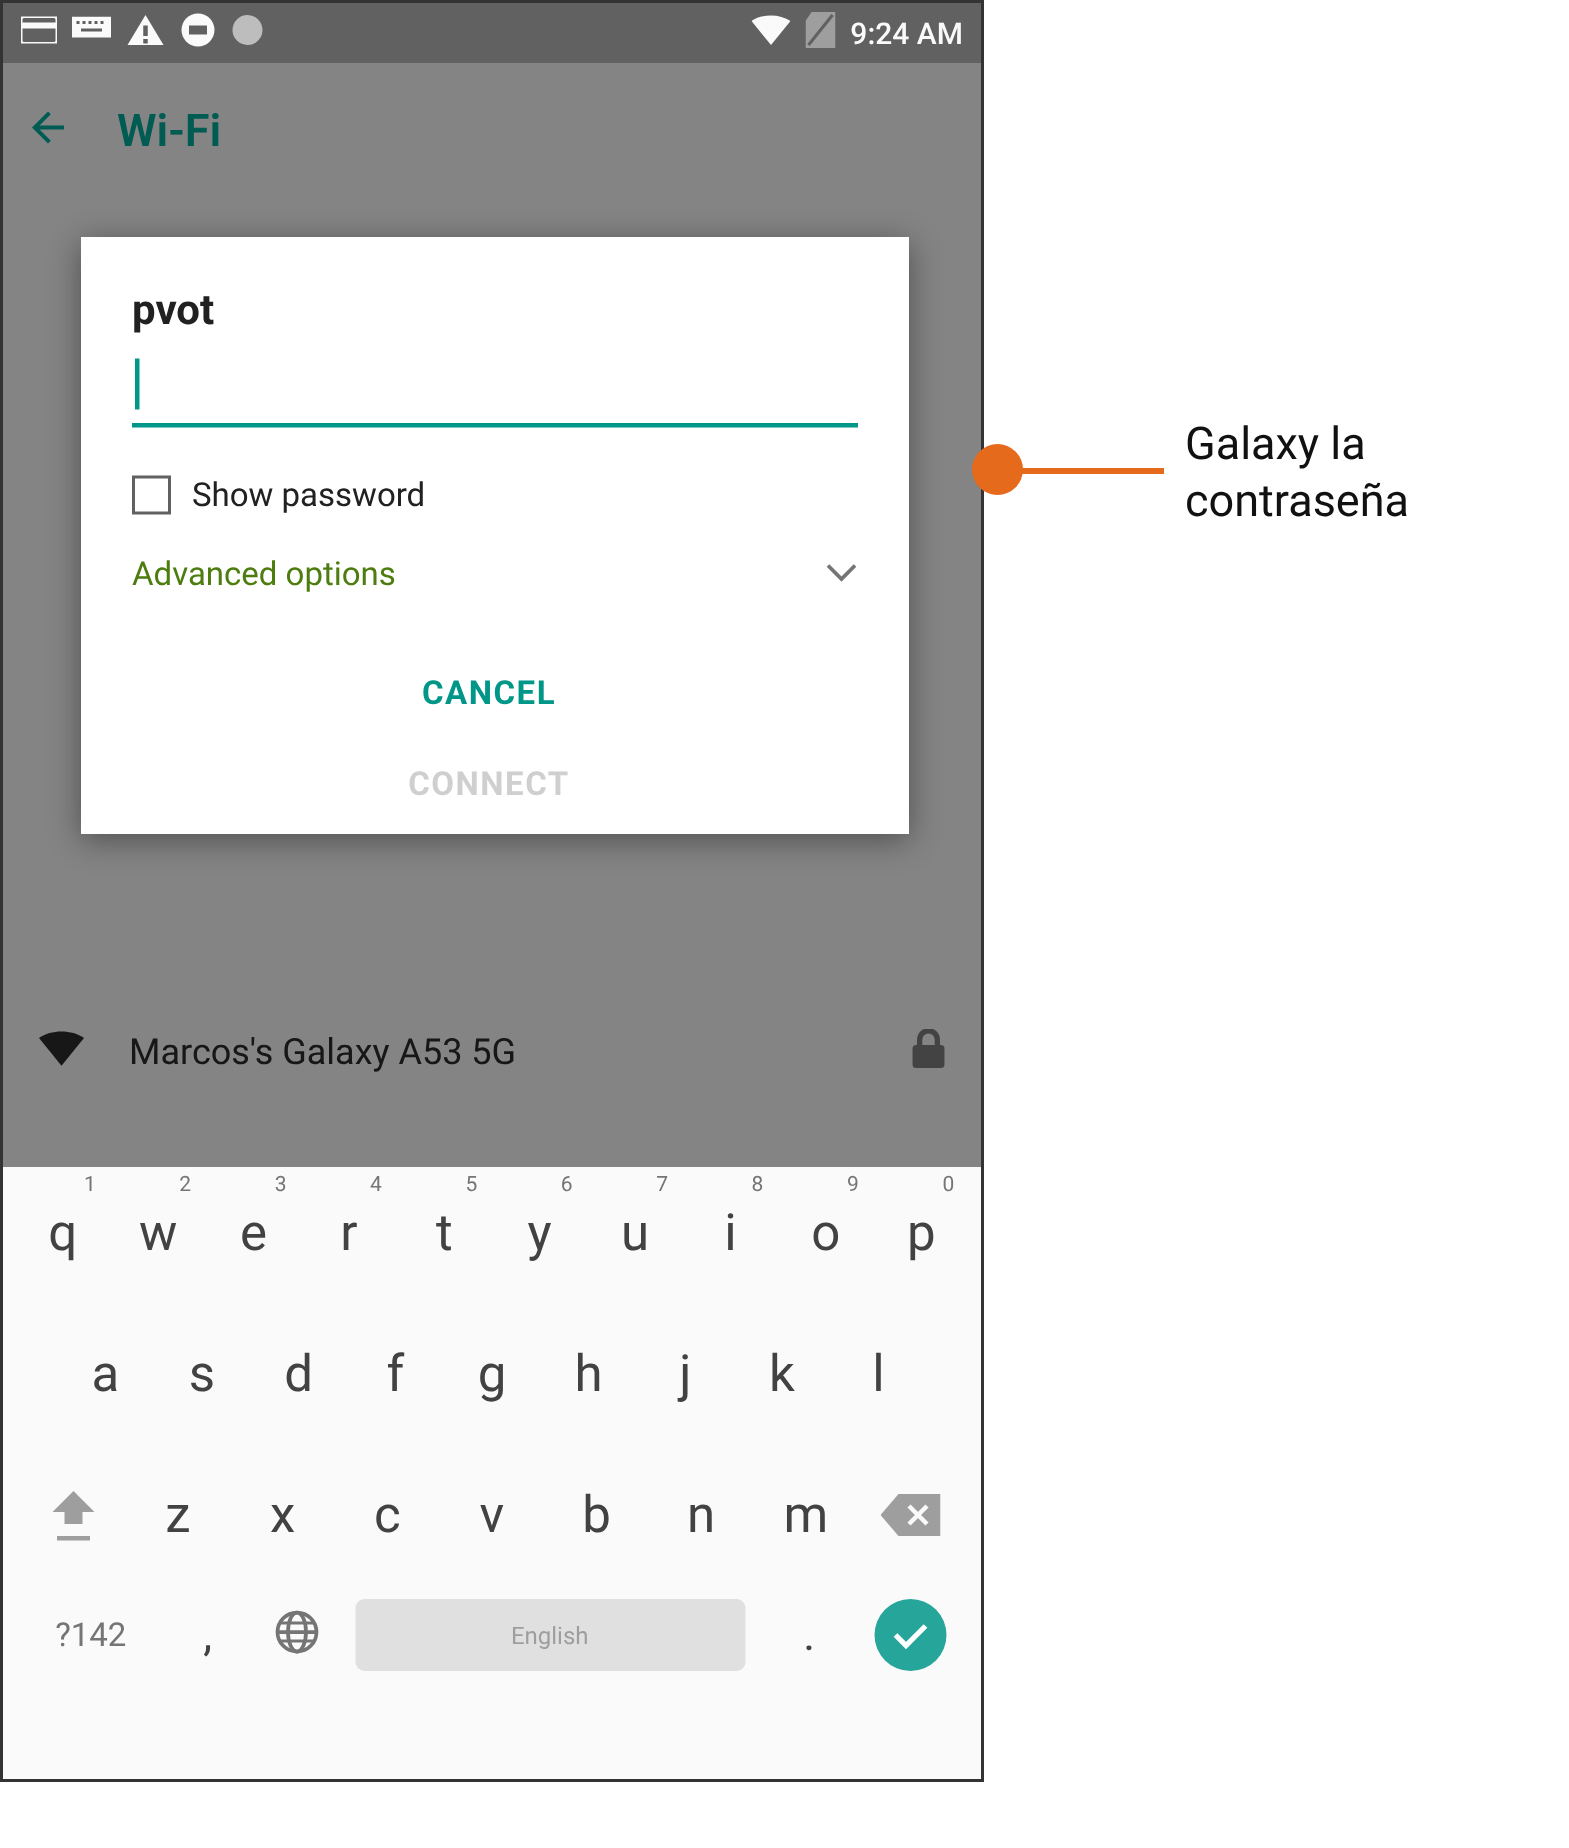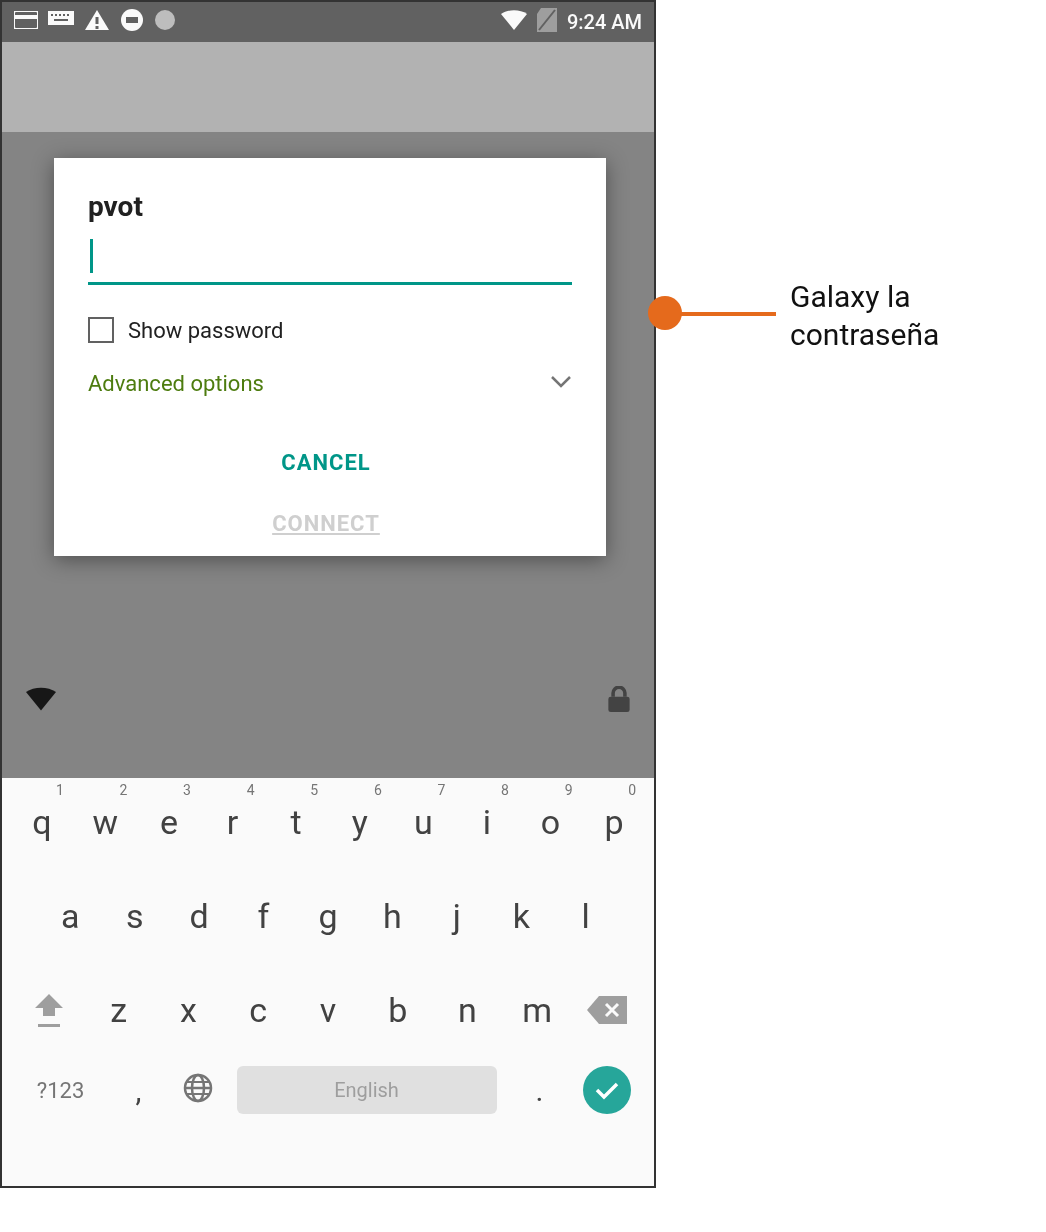--- a/index.html
+++ b/index.html
@@ -33,36 +33,36 @@
     
     .checkbox-row { display: flex; align-items: center; gap: 14px; margin-top: 32px; }
     .chk { width: 26px; height: 26px; border: 2.5px solid #616161; }
     .chk-label { font-size: 22px; color: #212121; }
     
     .adv-row { display: flex; align-items: center; justify-content: space-between; margin-top: 28px; }
     .adv-label { font-size: 22px; color: #4d7c0f; }
     
     .dialog-actions { display: flex; justify-content: flex-end; gap: 36px; margin-top: 54px; padding-right: 8px; flex-direction: column; }
     .btn-cancel { color: #009688; font-size: 22px; font-weight: 700; letter-spacing: 1px; background: none; border: none; cursor: pointer; }
-    .btn-connect { color: #cfcfcf; font-size: 22px; font-weight: 700; letter-spacing: 1px; background: none; border: none; text-decoration: underline; }
+    .btn-connect { color: #cfcfcf; font-size: 22px; font-weight: 700; letter-spacing: 1px; background: none; border: none; }
     
     .keyboard { position: absolute; bottom: 0; left: 0; right: 0; height: 408px; background: #fafafa; padding: 8px 6px 12px; }
     .kb-row { display: flex; justify-content: space-around; margin-bottom: 4px; }
     .kb-row.r1 { padding: 0 2px; }
     .kb-row.r2 { padding: 0 30px; margin-top: 22px; }
     .kb-row.r3 { padding: 0 6px; margin-top: 22px; align-items: center; }
     .kb-row.r4 { padding: 0 6px; margin-top: 20px; align-items: center; }
     .key { position: relative; width: 60px; height: 72px; display: flex; align-items: center; justify-content: center; font-size: 34px; color: #424242; }
     .key .sup { position: absolute; top: -4px; right: 8px; font-size: 14px; color: #757575; }
     .key-shift { width: 60px; display: flex; flex-direction:column; align-items:center; justify-content:center; gap:2px; color: #757575; }
     .key-back { width: 60px; display: flex; align-items:center; justify-content:center; }
     .key-sym { font-size: 22px; color: #757575; width:70px; text-align:center;}
     .key-comma { font-size: 30px; color: #424242; width:40px; text-align:center;}
     .key-globe { color: #757575; }
-    .key-space { flex: 1; max-width: 260px; height: 48px; background: #e0e0e0; border-radius: 6px; display:flex; align-items:center; justify-content:center; font-size:20px; color:#9e9e9e; }
+    .key-space { flex: 1; max-width: 260px; height: 48px; background: #e0e0e0; border-radius: 6px; display:flex; align-items:center; justify-content:center; font-size:16px; color:#9e9e9e; }
     .key-dot { font-size: 30px; color: #424242; width:40px; text-align:center;}
     .key-enter { width: 48px; height: 48px; border-radius: 50%; background: #26a69a; display:flex; align-items:center; justify-content:center; }
     
     .annotation-dot { position: absolute; top: 296px; left: 648px; width: 34px; height: 34px; border-radius: 50%; background: #e56a1c; }
     .annotation-line { position: absolute; top: 312px; left: 668px; width: 108px; height: 4px; background: #e56a1c; }
     .annotation-text { position: absolute; top: 278px; left: 790px; font-size: 30px; color: #111; line-height: 1.25; }
   </style>
 </head>
 <body>
 
@@ -117,27 +117,36 @@
             <path d="M4 0 L20 0 L20 24 L0 24 L0 6 Z" fill="#9e9e9e"></path>
             <line x1="2" y1="22" x2="18" y2="2" stroke="#616161" stroke-width="2"></line>
           </svg>
       </span>
       <span class="status-time">9:24 AM</span>
     </div>
   </div>
 
   <div class="wifi-bg"></div>
 
+  <div class="wifi-header">
+    <span class="back-arrow">
+      <svg width="32" height="32" viewBox="0 0 24 24">
+          <path d="M20 11H7.8l5.6-5.6L12 4l-8 8 8 8 1.4-1.4L7.8 13H20z" fill="#008577"></path>
+        </svg>
+    </span>
+    <span class="wifi-title">Wi-Fi</span>
+  </div>
 
   <div class="wifi-row" style="top:654px;">
     <span class="wifi-signal">
       <svg width="30" height="24" viewBox="0 0 26 20">
           <path d="M13 20 L26 4 C19 -1 7 -1 0 4 Z" fill="#212121"></path>
         </svg>
     </span>
+    <span class="name">Marcos's Galaxy A53 5G</span>
     <span class="lock">
       <svg width="22" height="26" viewBox="0 0 18 22">
           <rect x="0" y="9" width="18" height="13" rx="2" fill="#616161"></rect>
           <path d="M4 9 V6 a5 5 0 0 1 10 0 V9" fill="none" stroke="#616161" stroke-width="3"></path>
         </svg>
     </span>
   </div>
 
   <div class="dim-overlay"></div>
 
@@ -205,21 +214,21 @@
         <div class="key">n</div>
         <div class="key">m</div>
         <div class="key-back" id="kb-backspace">
         <svg width="40" height="28" viewBox="0 0 40 28">
             <path d="M12 0 L40 0 L40 28 L12 28 L0 14 Z" fill="#9e9e9e"></path>
             <path d="M19 8 L31 20 M31 8 L19 20" stroke="#fafafa" stroke-width="3"></path>
           </svg>
       </div>
     </div>
     <div class="kb-row r4">
-      <span class="key-sym">?123</span>
+      <span class="key-sym">?142</span>
       <span class="key-comma">,</span>
       <span class="key-globe">
         <svg width="32" height="32" viewBox="0 0 32 32">
             <circle cx="16" cy="16" r="13" fill="none" stroke="#757575" stroke-width="2.5"></circle>
             <ellipse cx="16" cy="16" rx="6" ry="13" fill="none" stroke="#757575" stroke-width="2.5"></ellipse>
             <line x1="3" y1="16" x2="29" y2="16" stroke="#757575" stroke-width="2.5"></line>
             <line x1="5" y1="10" x2="27" y2="10" stroke="#757575" stroke-width="2"></line>
             <line x1="5" y1="22" x2="27" y2="22" stroke="#757575" stroke-width="2"></line>
           </svg>
       </span>

